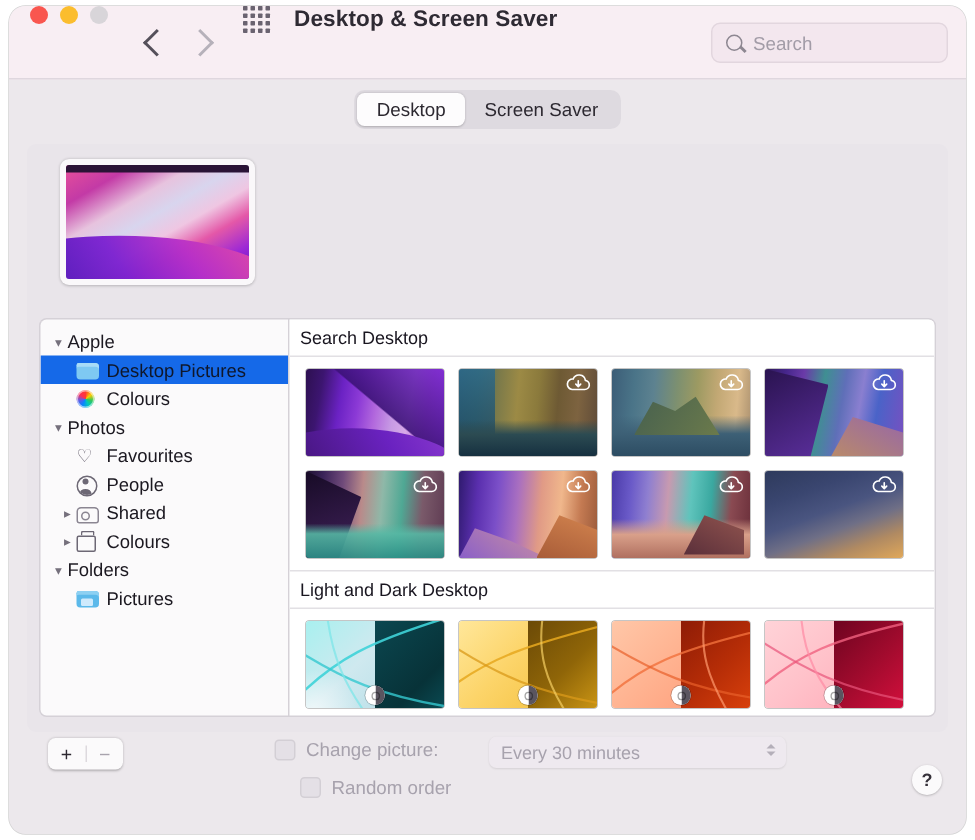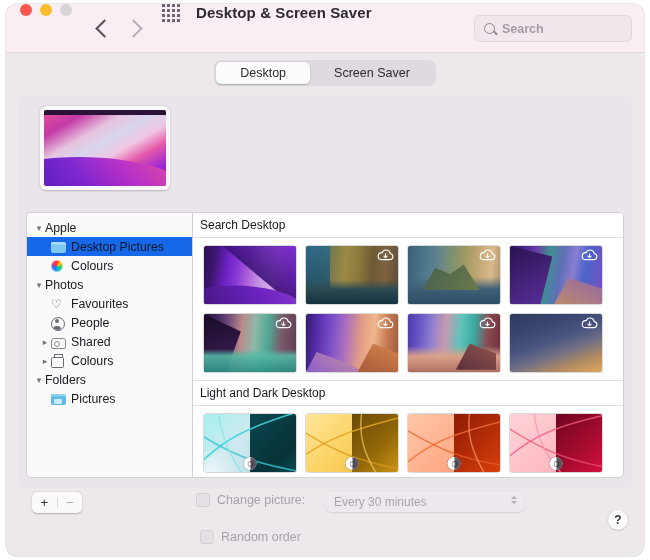--- a/index.html
+++ b/index.html
@@ -75,38 +75,38 @@
     border: 1.5px solid #8d8791;
     border-radius: 50%;
     position: relative;
   }
   .searchbox .mag::after {
     content:''; position:absolute;
     width: 5px; height: 1.5px; background: #8d8791;
     right: -4px; bottom: 0px;
     transform: rotate(45deg);
   }
-  .searchbox .ph { margin-left: 7px; font-size: 12.5px; color: #a29ca7; font-weight: bold; }
+  .searchbox .ph { margin-left: 7px; font-size: 12.5px; color: #a29ca7; }
 
   
   .tabzone {
     height: 40px;
     display: flex; align-items: center; justify-content: center;
     background: #ece8ec;
   }
   .tabs {
     display: flex;
     background: #dedae0;
     border-radius: 7px;
     padding: 2px;
     height: 22px;
     box-sizing: content-box;
   }
   .tab {
-    padding: 0 24px;
+    padding: 0 13px;
     height: 22px;
     line-height: 22px;
     font-size: 12.5px;
     color: #2c2830;
     border-radius: 5px;
     white-space: nowrap;
     text-align: center;
   }
   .tab.active { background: #fdfcfd; box-shadow: 0 0.5px 1.5px rgba(0,0,0,0.22); }
 
@@ -301,22 +301,22 @@
     width: 50px; height: 21px;
     background: #fbfafb; border-radius: 5px;
     box-shadow: 0 0.5px 1.6px rgba(0,0,0,0.25);
     display: flex; align-items: center;
   }
   .pm span { flex: 1; text-align: center; font-size: 13px; color: #2c2830; line-height: 21px; }
   .pm span.minus { color: #a8a3ad; }
   .pm .divider { width: 1px; height: 11px; background: #ddd9de; }
 
   .cbrow { position: absolute; display: flex; align-items: center; }
-  .cbrow.r1 { left: 190px; top: 5px; }
-  .cbrow.r2 { left: 194px; top: 42px; }
+  .cbrow.r1 { left: 177px; top: 5px; }
+  .cbrow.r2 { left: 194px; top: 30px; }
   .cbox {
     width: 12px; height: 12px;
     background: #e4e0e6;
     border: 1px solid #d3cfd5;
     border-radius: 3px;
   }
   .cblabel { margin-left: 7px; font-size: 12.5px; color: #a7a2ad; }
   .popup2 {
     position: absolute; left: 320px; top: 3px;
     width: 198px; height: 21px;

